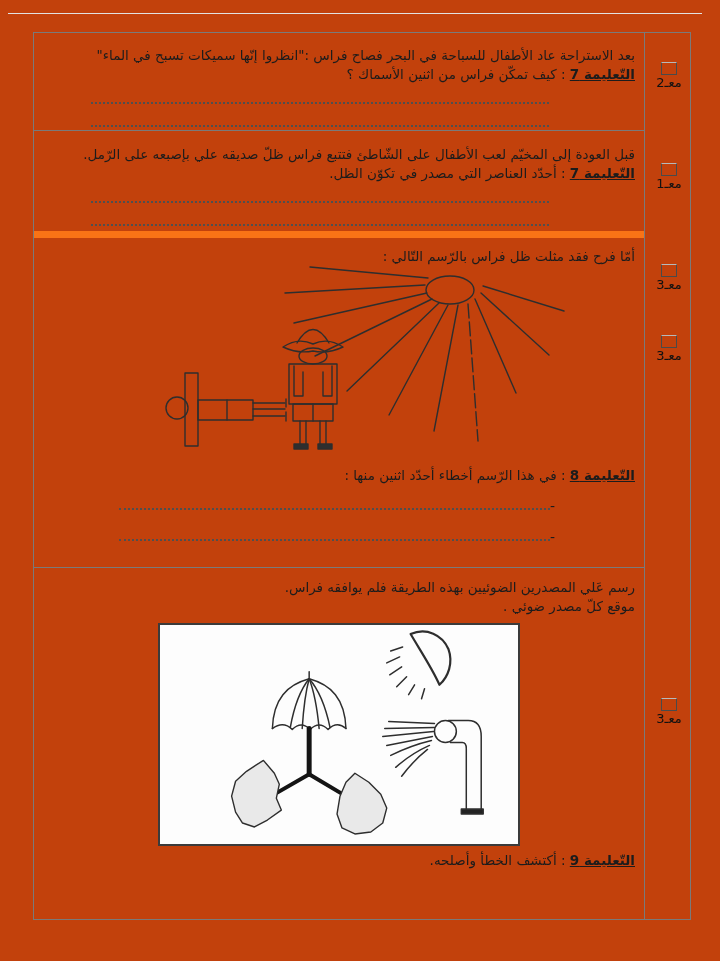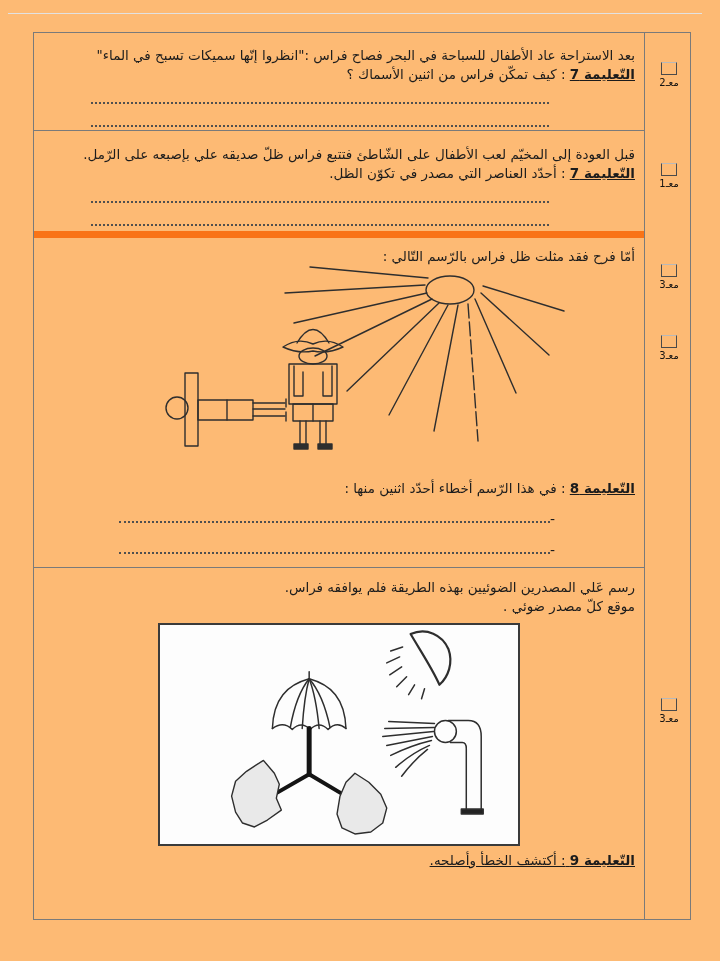--- a/index.html
+++ b/index.html
@@ -2,21 +2,21 @@
 <html><head>
 <meta charset="utf-8">
 <style>
   * { box-sizing: border-box; margin: 0; padding: 0; }
   html,body { width:720px; }
   body {
     font-family: "DejaVu Sans", sans-serif;
     background:#ffffff;
     color:#1c1c1c;
   }
-  .sheet { position:relative; width:720px; height:961px; background:#fdba74; overflow:hidden; }
+  .sheet { position:relative; width:720px; height:961px; background:#c2410c; overflow:hidden; }
   .scan-edge { position:absolute; left:8px; right:18px; top:13px; border-top:1px solid #e2e2e2; }
 
   .doc-table {
     position:absolute; left:33px; top:32px; width:658px; height:888px;
     border:1px solid #7a7a7a;
   }
   .content-col {
     position:absolute; left:0; top:0; width:610px; height:100%;
     border-left:0;
   }
@@ -24,21 +24,21 @@
     position:absolute; left:610px; top:0; width:48px; height:100%;
     border-right:0;
     border-left:1px solid #7a7a7a;
   }
   .score-item { position:absolute; left:0; width:48px; text-align:center; }
   .score-box {
     display:block; margin:0 auto; width:16px; height:13px;
     border:1.5px solid #4a4a4a; border-top-color:#b9b9b9;
     background:transparent;
   }
-  .score-label { display:block; font-size:10px; line-height:16px; color:#111; direction:rtl; }
+  .score-label { display:block; font-size:13px; line-height:16px; color:#111; direction:rtl; }
 
   .sec { position:absolute; left:0; width:100%; direction:rtl; text-align:right;
          font-size:13.5px; line-height:19px; padding:0 9px; }
   .sec-1 { top:0;    height:98px;  border-bottom:1px solid #7a7a7a; padding-top:13px; }
   .sec-2 { top:98px; height:107px; border-bottom:7px solid #f97316; padding-top:14px; }
   .sec-3 { top:205px;height:330px; border-bottom:1px solid #7a7a7a; padding-top:9px; }
   .sec-4 { top:535px;height:353px; padding-top:10px; }
 
   .task-label { font-weight:bold; text-decoration:underline; }
   .intro-line, .task-line { white-space:normal; }
@@ -53,27 +53,27 @@
   .answer-line {
     display:flex; align-items:flex-end;
     margin-right:78px; margin-left:76px;
   }
   .answer-line .dash { font-size:14px; line-height:8px; padding-right:2px; }
   .answer-line .dotfill { flex:1; height:0; border-bottom:2px dotted #4f4f4f; }
   .answer-line.a1 { margin-top:17px; }
   .answer-line.a2 { margin-top:23px; }
 
   .figure-svg { display:block; margin-right:auto; margin-left:0; }
-  .sec-3 .task-line { margin-top:13px; }
+  .sec-3 .task-line { }
 
   .drawing-frame {
     width:362px; height:223px; margin:7px auto 5px auto;
     border:2px solid #3b3b3b; background:#fdfdfd;
   }
-  .sec-4 .task-line { margin-top:2px;text-decoration:underline; }
+  .sec-4 .task-line { margin-top:2px; }
 
   svg { stroke-linecap:round; stroke-linejoin:round; }
 </style>
 </head>
 <body>
 
 <div class="sheet">
   <div class="scan-edge"></div>
 
   <div class="doc-table">

